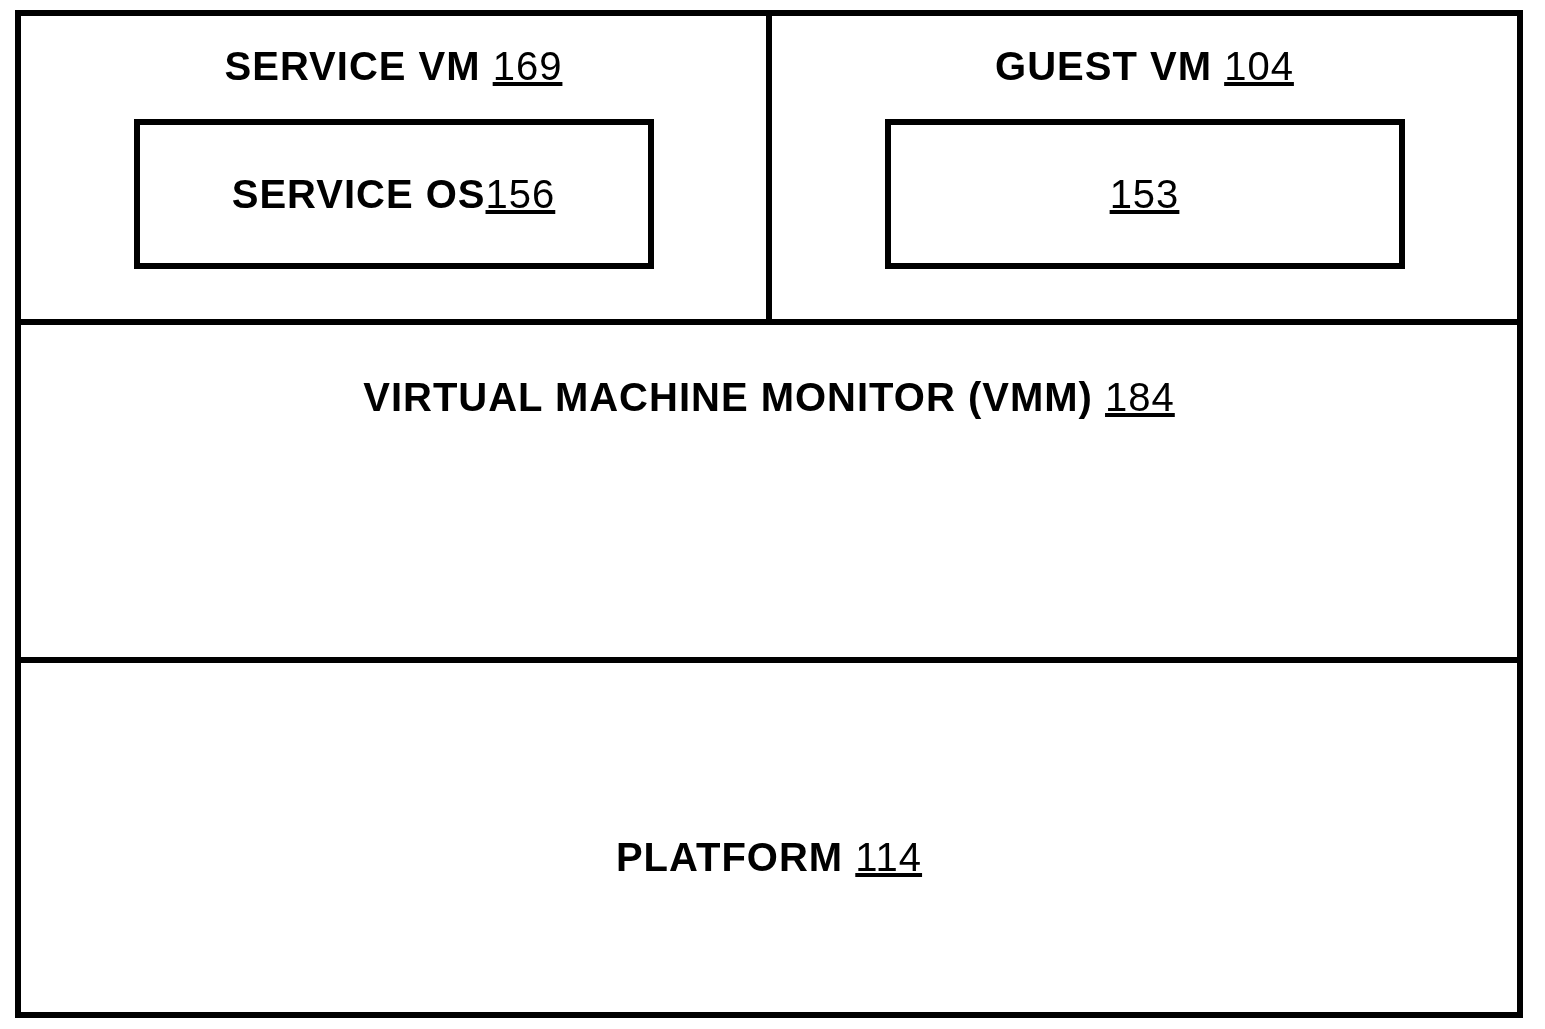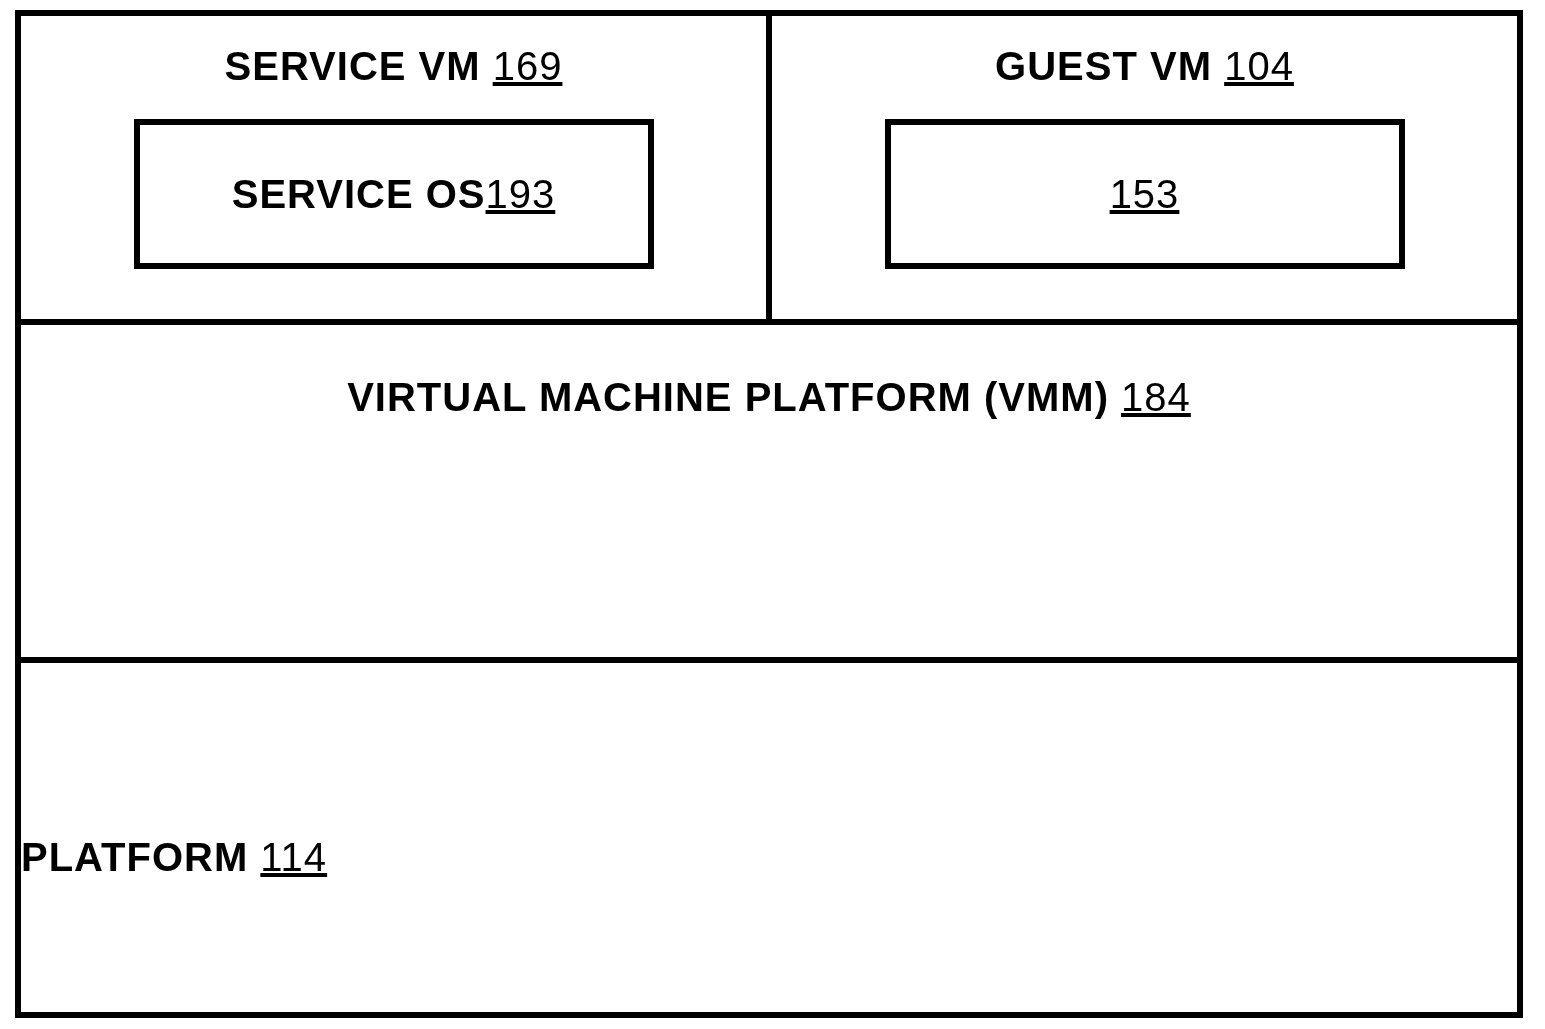--- a/index.html
+++ b/index.html
@@ -52,57 +52,57 @@
       justify-content: center;
       padding-top: 50px;
       font-size: 40px;
       letter-spacing: 1px;
     }
     .platform-box {
       border: 6px solid #000;
       border-top: none;
       height: 355px;
       display: flex;
-      justify-content: flex-start;
+      justify-content: center;
       align-items: center;
       font-size: 40px;
       letter-spacing: 1px;
       padding-top: 40px;
     }
     .ref { text-decoration: underline; }
     .label-part { display: inline; font-weight: bold; }
   </style>
 </head>
 <body>
 
 <div class="diagram">
 
   <div class="row-top">
     <div class="vm-box vm-left">
       <div class="vm-title">
         <span class="label-part">SERVICE VM </span><span class="ref">169</span>
       </div>
       <div class="os-box">
         <span class="label-part">SERVICE OS </span>
-          <span class="ref">193</span>
+          <span class="ref">156</span>
       </div>
     </div>
     <div class="vm-box vm-right">
       <div class="vm-title">
         <span class="label-part">GUEST VM </span><span class="ref">104</span>
       </div>
       <div class="os-box">
           <span class="ref">153</span>
       </div>
     </div>
   </div>
 
   <div class="vmm-box">
     <div>
-      <span class="label-part">VIRTUAL MACHINE PLATFORM (VMM)  </span><span class="ref">184</span>
+      <span class="label-part">VIRTUAL MACHINE MONITOR (VMM)  </span><span class="ref">184</span>
     </div>
   </div>
 
   <div class="platform-box">
     <div>
       <span class="label-part">PLATFORM  </span><span class="ref">114</span>
     </div>
   </div>
 
 </div>

